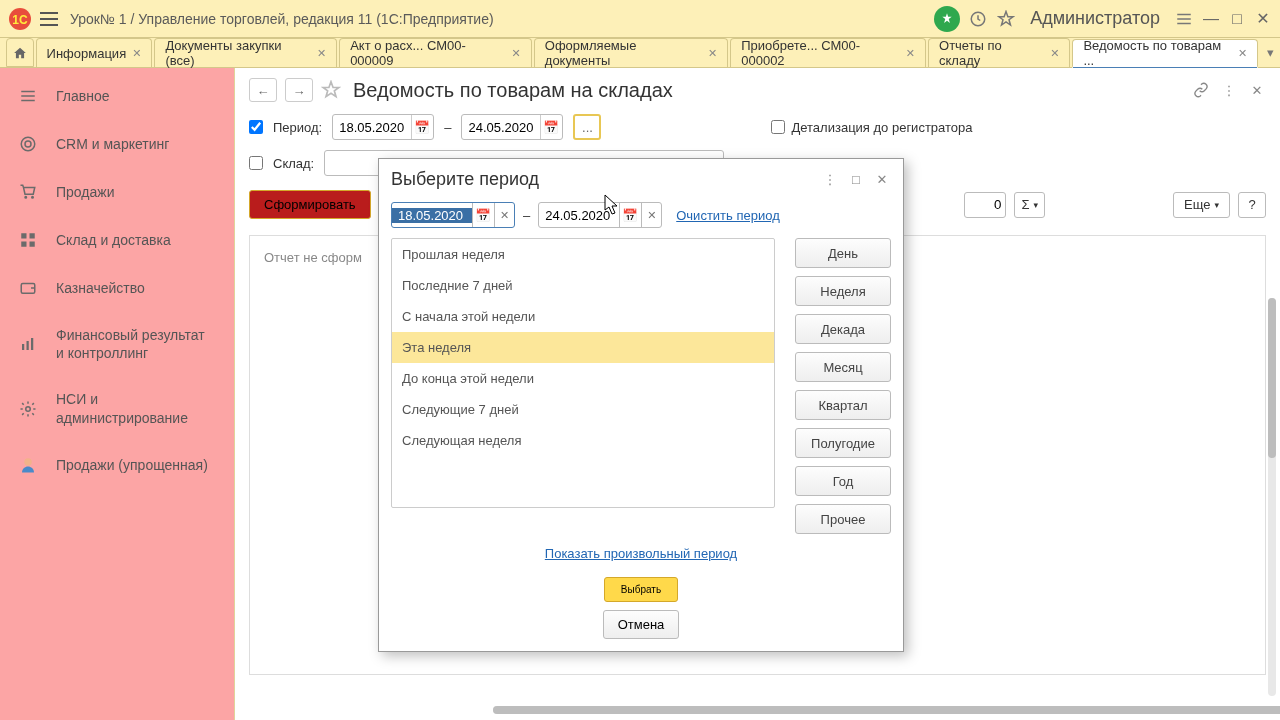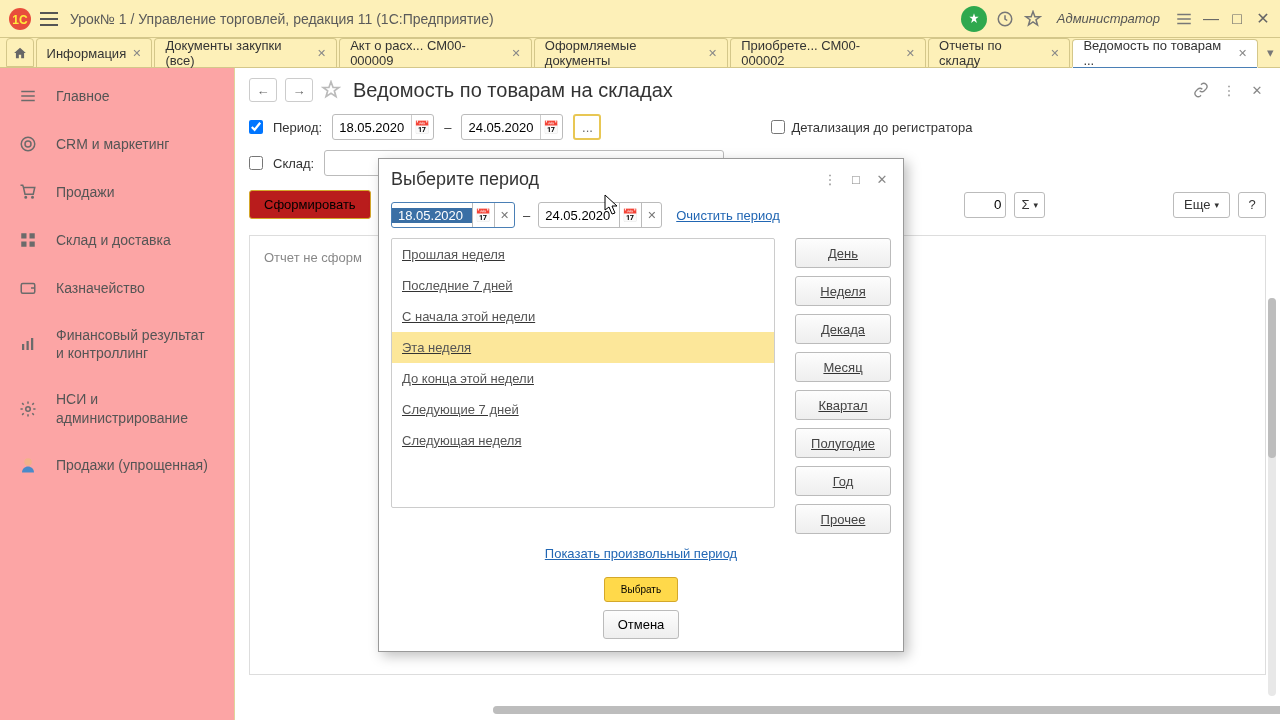--- a/index.html
+++ b/index.html
@@ -7,21 +7,21 @@
 
 
 .titlebar { height: 38px; background: #fdf0b8; display: flex; align-items: center; padding: 0 8px; border-bottom: 1px solid #d4c78a; }
 .tb-logo { width: 24px; height: 24px; margin-right: 8px; display: flex; align-items: center; justify-content: center; }
 .tb-logo svg { width: 24px; height: 24px; }
 .hamburger { width: 18px; height: 14px; margin-right: 12px; cursor: pointer; }
 .hamburger div { height: 2px; background: #555; margin-bottom: 4px; }
 .tb-title { flex: 1; color: #5a5a5a; font-size: 14px; }
 .tb-actions { display: flex; align-items: center; gap: 8px; }
 .tb-icon { width: 20px; height: 20px; cursor: pointer; display: flex; align-items: center; justify-content: center; color: #777; }
-.tb-user { font-size: 13px; color: #555; margin: 0 6px; font-style: italic; }
+.tb-user { font-size: 18px; color: #555; margin: 0 6px; }
 .tb-circle { width: 26px; height: 26px; border-radius: 50%; background: #2fa84e; display: flex; align-items: center; justify-content: center; color: #fff; }
 .tb-winbtn { width: 18px; height: 18px; cursor: pointer; display: flex; align-items: center; justify-content: center; color: #666; font-size: 16px; }
 
 
 .tabsbar { height: 30px; background: #fdf0b8; border-bottom: 1px solid #d4c78a; display: flex; align-items: stretch; padding-left: 6px; }
 .home-btn { width: 28px; display: flex; align-items: center; justify-content: center; border: 1px solid #d4c78a; border-radius: 4px 4px 0 0; margin-right: 2px; background: #fdf0b8; cursor: pointer; }
 .tab { display: flex; align-items: center; padding: 0 10px; border: 1px solid #d4c78a; border-bottom: none; border-radius: 4px 4px 0 0; margin-right: 2px; background: #fdf0b8; cursor: pointer; font-size: 13px; }
 .tab.active { background: #fff; border-bottom: 2px solid #fff; position: relative; top: 1px; }
 .tab.active::after { content: ''; position: absolute; bottom: -3px; left: 0; right: 0; height: 2px; background: #4a7fb5; }
 .tab-close { margin-left: 6px; color: #888; font-size: 11px; }
@@ -79,21 +79,21 @@
 .modal-body { padding: 4px 12px 12px; }
 .modal-dates { display: flex; align-items: center; gap: 8px; margin-bottom: 10px; }
 .m-date { display: flex; align-items: center; border: 1px solid #4a7fb5; border-radius: 3px; height: 26px; background: #fff; }
 .m-date.sel input { background: #3a6fa5; color: #fff; }
 .m-date input { border: none; padding: 0 6px; width: 80px; font-size: 13px; outline: none; }
 .m-date .m-cal { width: 22px; height: 100%; border-left: 1px solid #bbb; display: flex; align-items: center; justify-content: center; cursor: pointer; color: #777; }
 .m-date .m-clr { width: 20px; height: 100%; border-left: 1px solid #bbb; display: flex; align-items: center; justify-content: center; cursor: pointer; color: #777; font-size: 11px; }
 .m-date.plain { border-color: #bbb; }
 .clear-link { color: #2166b3; text-decoration: underline; cursor: pointer; font-size: 13px; margin-left: 6px; }
 
-.modal-mid { display: flex; gap: 20px; text-decoration: underline; }
+.modal-mid { display: flex; gap: 20px; }
 .period-list { flex: 1; border: 1px solid #ccc; border-radius: 2px; height: 270px; overflow-y: auto; background: #fff; }
 .period-item { padding: 8px 10px; cursor: pointer; font-size: 13px; color: #555; }
 .period-item.selected { background: #fce79a; }
 .period-btns { width: 96px; display: flex; flex-direction: column; gap: 8px; }
 .pbtn { height: 30px; border: 1px solid #bbb; border-radius: 3px; background: linear-gradient(#fdfdfd,#eee); cursor: pointer; font-size: 13px; color: #444; }
 
 .modal-foot { display: flex; align-items: center; padding-top: 12px; gap: 8px; flex-direction: column; }
 .arb-link { color: #2166b3; text-decoration: underline; cursor: pointer; font-size: 13px; }
 .spacer { flex: 1; }
 .btn-select { background: #ffd94a; border: 1px solid #d4a82a; border-radius: 3px; padding: 6px 16px; font-size: 10px; cursor: pointer; }

